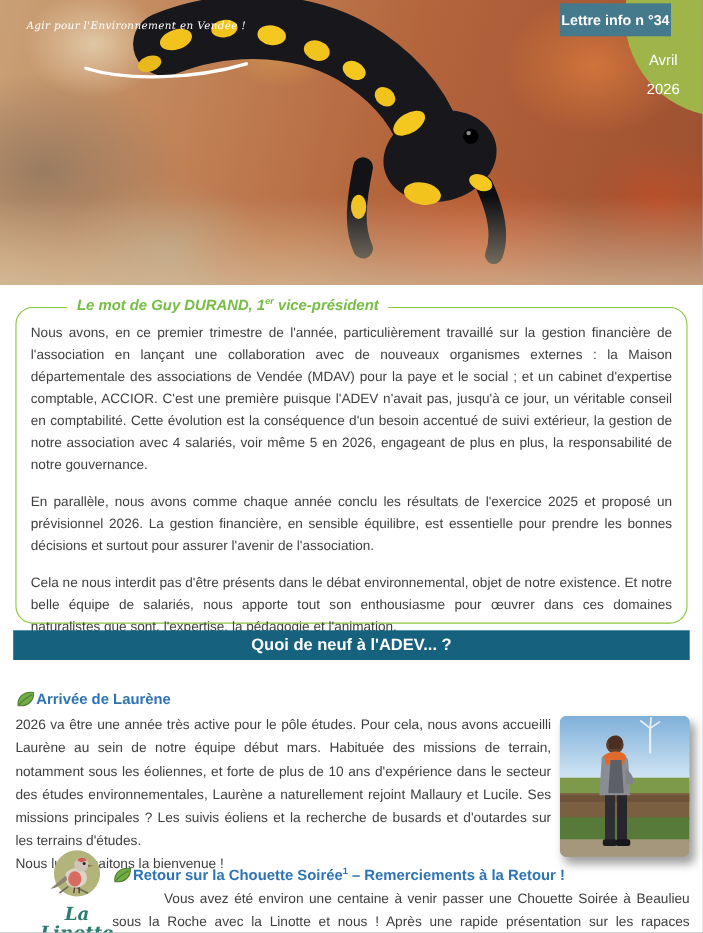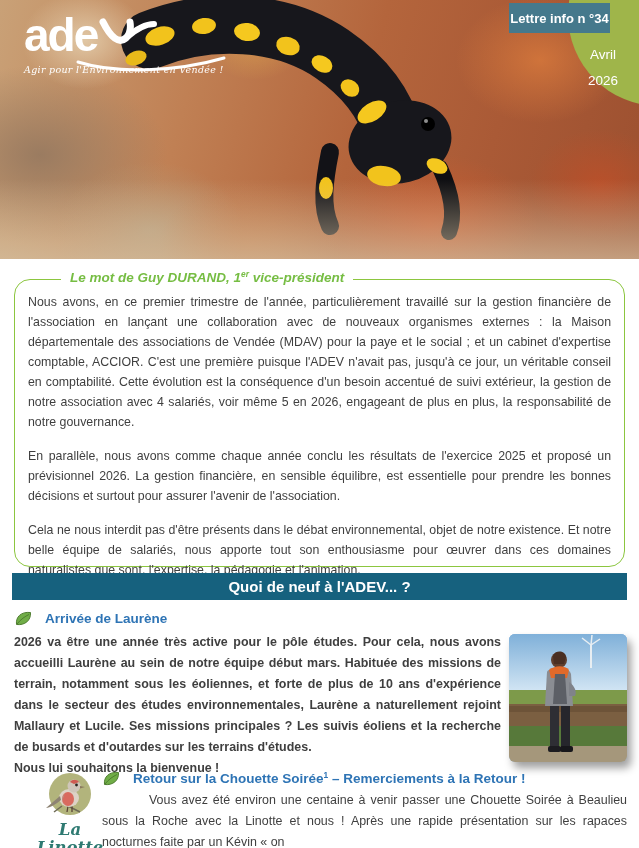--- a/index.html
+++ b/index.html
@@ -69,27 +69,27 @@
   }
   sup{font-size:62%;line-height:0;}
   
   .banner{
     position:absolute;left:12px;top:573px;width:615px;height:27px;
     background:#16617e;color:#fff;font-weight:bold;font-size:15px;
     display:flex;align-items:center;justify-content:center;
   }
   
   .section-heading{
-    display:flex;align-items:center;gap:12px;
-    color:#2e74b5;font-weight:bold;font-size:13.5px;
+    display:flex;align-items:center;gap:0;
+    color:#2e74b5;font-weight:bold;font-size:13.5px;margin-top:17px;
   }
   .leaf{flex:0 0 auto;}
   .laurene{position:absolute;left:14px;top:610px;width:613px;}
   .laurene-flex{display:flex;margin-top:5px;}
-  .laurene-text{flex:1;padding-right:8px;font-weight:bold;}
+  .laurene-text{flex:1;padding-right:8px;}
   .laurene-text p{margin:0;font-size:12.45px;line-height:21px;text-align:justify;}
   .laurene-text .closing{margin-top:0;text-align:left;}
   .photo{
     flex:0 0 118px;height:128px;border-radius:6px;overflow:hidden;
     box-shadow:4px 6px 9px rgba(0,0,0,.38);align-self:flex-start;margin-top:2px;
     background:#9cc0dd;
   }
   
   .linotte{position:absolute;left:14px;top:770px;width:613px;height:78px;}
   .linotte-logo{position:absolute;left:16px;top:2px;width:80px;text-align:center;}
@@ -124,27 +124,20 @@
         <ellipse cx="372" cy="112" rx="16" ry="9" fill="#f5c81f" transform="rotate(-32 372 112)"></ellipse>
         <ellipse cx="384" cy="176" rx="17" ry="10" fill="#f2c31c" transform="rotate(10 384 176)"></ellipse>
         <ellipse cx="437" cy="166" rx="11" ry="7" fill="#f5c81f" transform="rotate(24 437 166)"></ellipse>
         <ellipse cx="326" cy="188" rx="7" ry="11" fill="#f2c31c"></ellipse>
         <circle cx="428" cy="124" r="7" fill="#000"></circle>
         <circle cx="426" cy="121" r="2" fill="#8d8d8d"></circle>
       </g>
     </svg>
 
     <div class="brand">
-      <div class="brand-word">
-        <span class="brand-text">ade</span>
-        <svg class="brand-bird" width="58" height="42" viewBox="0 0 58 42">
-          <path d="M4,10 C12,26 20,32 27,26 C31,22 32,16 31,10" fill="none" stroke="#fff" stroke-width="7" stroke-linecap="round"></path>
-          <path d="M27,26 C36,18 47,12 55,12" fill="none" stroke="#fff" stroke-width="6" stroke-linecap="round"></path>
-        </svg>
-      </div>
       <svg class="brand-swoosh" width="150" height="18" viewBox="0 0 150 18">
         <path d="M2,6 C40,18 100,16 148,2" fill="none" stroke="#fff" stroke-width="3" stroke-linecap="round"></path>
       </svg>
       <div class="tagline">Agir pour l'Environnement en Vendée !</div>
     </div>
 
     <div class="green-disc"></div>
     <div class="issue-badge">Lettre info n °34</div>
     <div class="date-block">
       <div>Avril</div>

